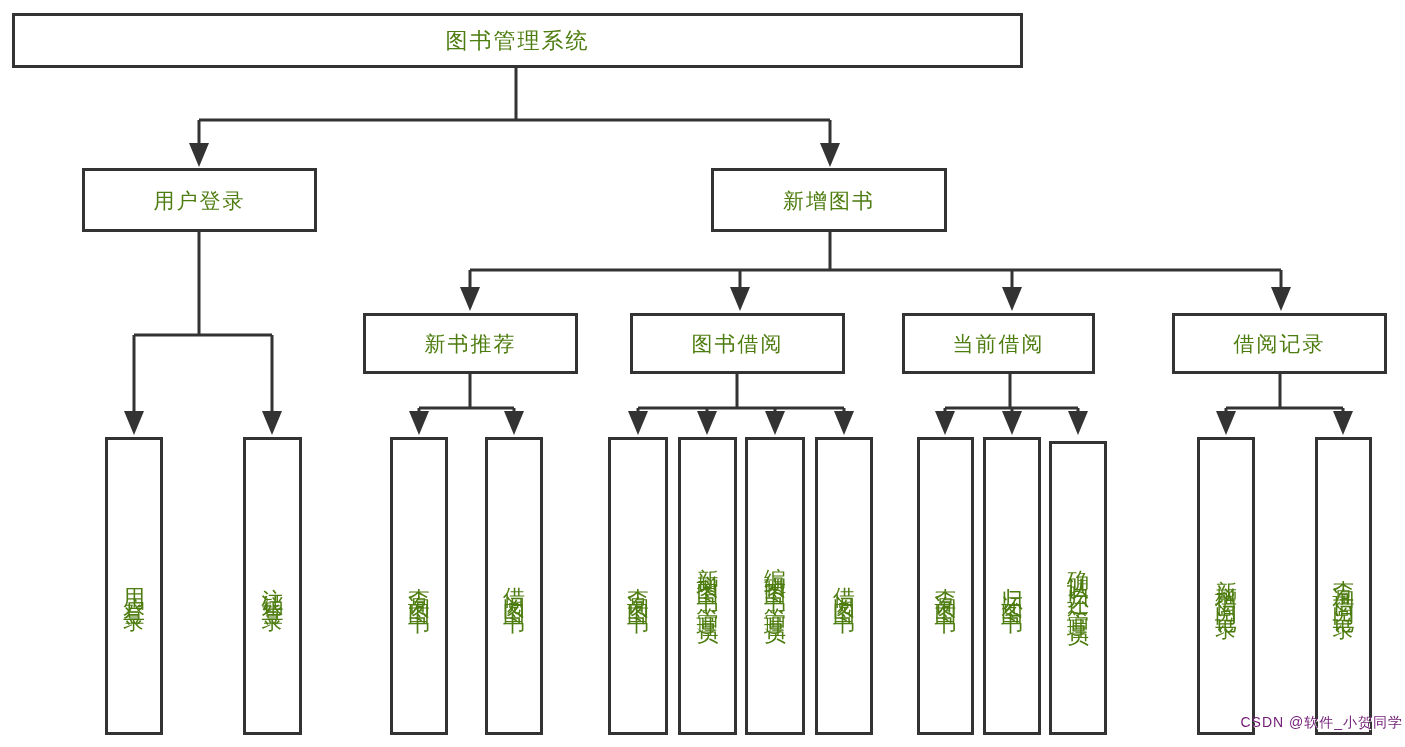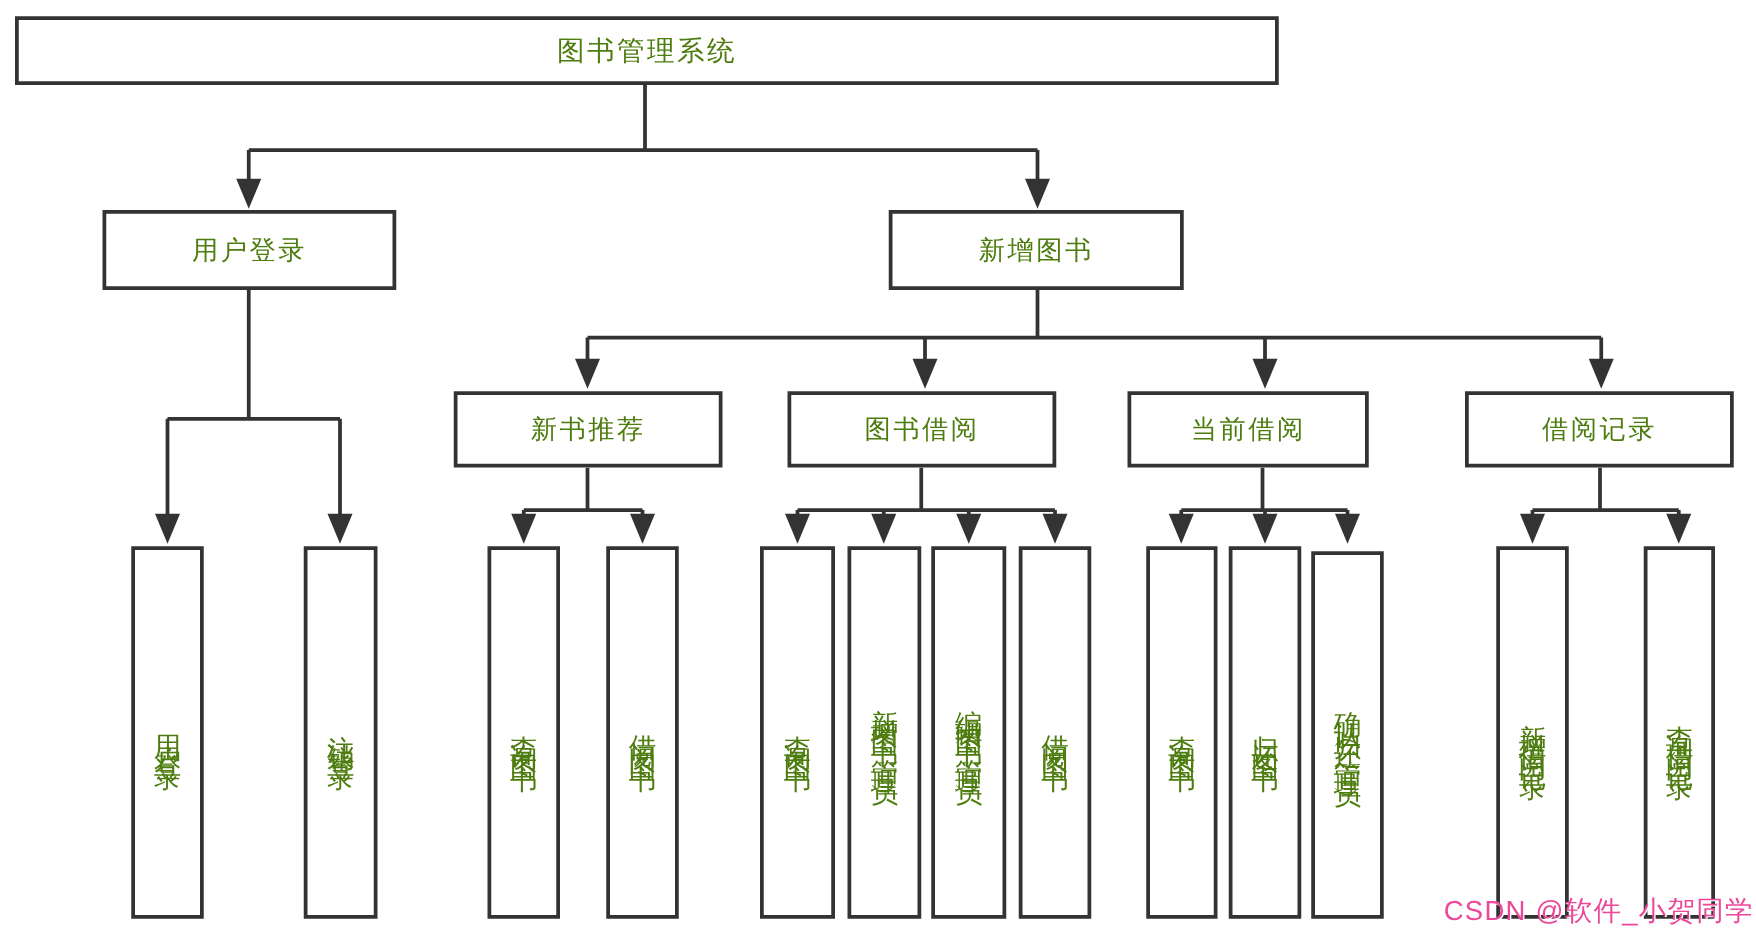--- a/index.html
+++ b/index.html
@@ -36,23 +36,23 @@
     writing-mode: vertical-rl;
     text-orientation: mixed;
     font-size: 22px;
     letter-spacing: 8px;
     line-height: 1;
   }
   #watermark {
     position: absolute;
     top: 714px;
     right: 2px;
-    font-size: 22px;
+    font-size: 14px;
     letter-spacing: 1px;
-    color: #ec4899;
+    color: #701a75;
     text-shadow: 1px 1px 0 #ffffff;
     white-space: nowrap;
     z-index: 10;
   }
 </style>
 </head>
 <body>
 
 <div id="stage">
 

